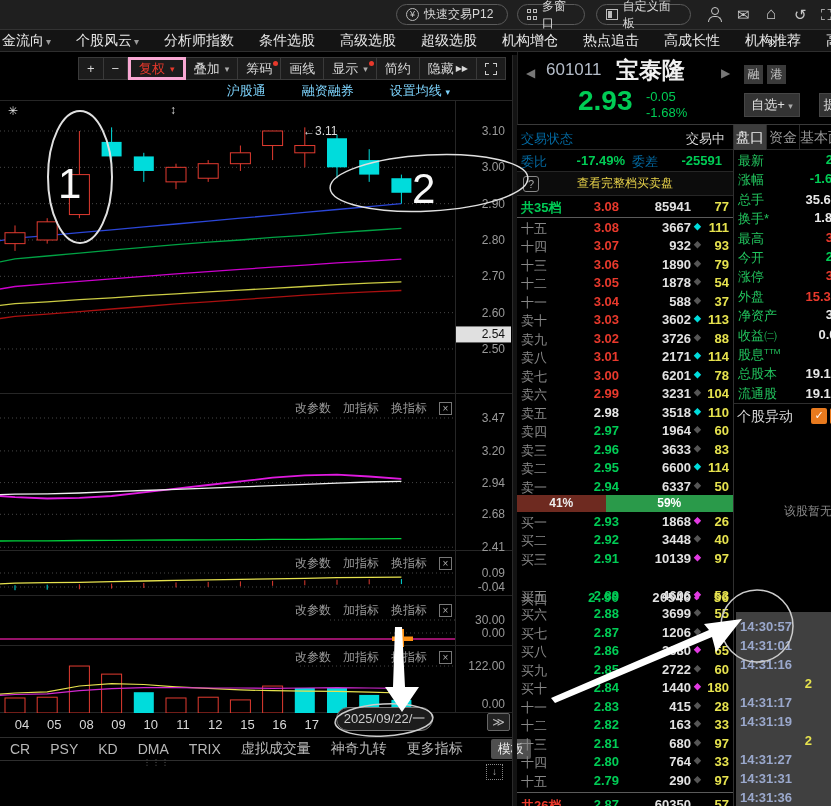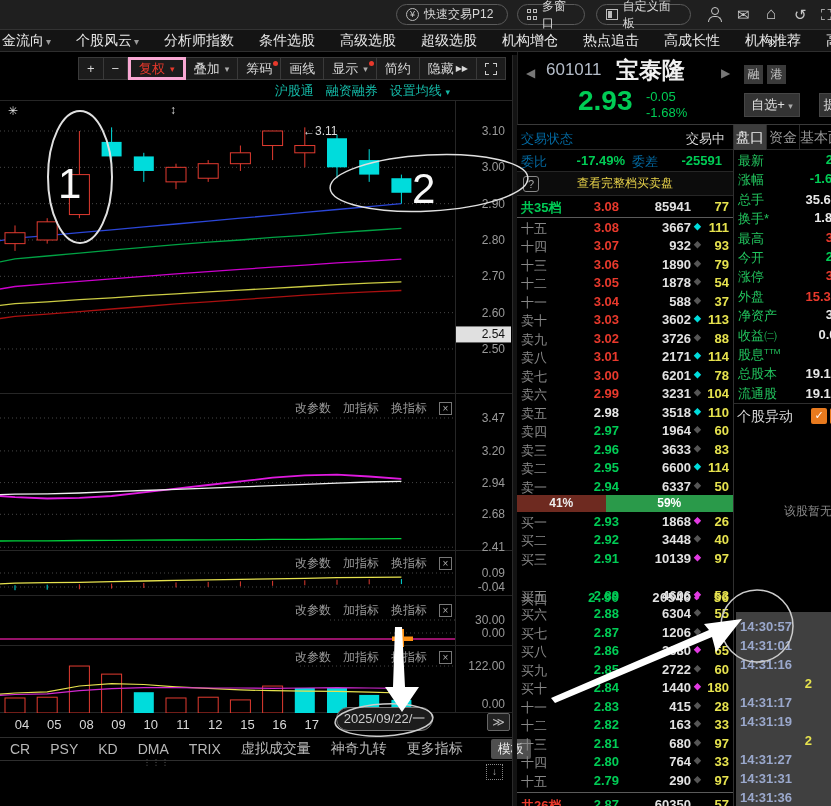--- a/index.html
+++ b/index.html
@@ -35,22 +35,22 @@
 .cbtn .caret{font-size:9px;color:#aaa;margin-left:3px}
 .cbtn .dot{width:5px;height:5px;border-radius:50%;background:#e8392c;position:absolute;right:2px;top:3px}
 .cbtn.accent{border:3px solid #f9a8d4;color:#e8392c}
 .cbtn.accent .caret{color:#e8392c}
 .fsic{width:12px;height:12px;position:relative}
 .fsic i{position:absolute;width:4px;height:4px}
 .fsic i:nth-child(1){left:0;top:0;border-left:1.5px solid #ccc;border-top:1.5px solid #ccc}
 .fsic i:nth-child(2){right:0;top:0;border-right:1.5px solid #ccc;border-top:1.5px solid #ccc}
 .fsic i:nth-child(3){left:0;bottom:0;border-left:1.5px solid #ccc;border-bottom:1.5px solid #ccc}
 .fsic i:nth-child(4){right:0;bottom:0;border-right:1.5px solid #ccc;border-bottom:1.5px solid #ccc}
-.linksrow{position:absolute;left:0;top:82px;width:450px;height:18px;display:flex;justify-content:flex-end;gap:12px;
-  color:#14b8a6;font-size:13px;align-items:flex-start}
+.linksrow{position:absolute;left:0;top:82px;width:450px;height:18px;display:flex;justify-content:flex-end;gap:36px;
+  color:#7dd3fc;font-size:13px;align-items:flex-start}
 
 .chart-area{position:absolute;left:0;top:100px;width:517px;height:613px}
 .ptoolbar{position:absolute;right:65px;display:flex;gap:12px;align-items:center;color:#9a9a9a;font-size:12px;z-index:5}
 .pclose{width:13px;height:13px;border:1px solid #777;color:#aaa;font-size:10px;line-height:11px;text-align:center}
 .chicon{position:absolute;color:#ddd;font-size:12px;z-index:4}
 
 .xaxisrow{position:absolute;left:0;top:713px;width:512px;height:24px;color:#d8d8d8;font-size:13px}
 .xlab{position:absolute;top:4px;width:24px;text-align:center}
 .datebox{position:absolute;left:336px;top:-6px;width:97px;height:24px;border:1px solid #777;border-radius:12px;
   background:#1c1c1c;color:#ccc;text-align:center;line-height:22px;font-size:13px}
@@ -559,21 +559,21 @@
         <div class="obrow" style="top: 462.88px;">
           <span class="lb">买五</span>
           <span class="pr cg">2.89</span>
           <span class="vol">4606</span>
           <span class="dia dm">◆</span>
           <span class="cnt">53</span>
         </div>
         <div class="obrow" style="top: 481.35px;">
           <span class="lb">买六</span>
           <span class="pr cg">2.88</span>
-          <span class="vol">6304</span>
+          <span class="vol">3699</span>
           <span class="dia dg">◆</span>
           <span class="cnt">55</span>
         </div>
         <div class="obrow" style="top: 499.82px;">
           <span class="lb">买七</span>
           <span class="pr cg">2.87</span>
           <span class="vol">1206</span>
           <span class="dia dg">◆</span>
           <span class="cnt">46</span>
         </div>

